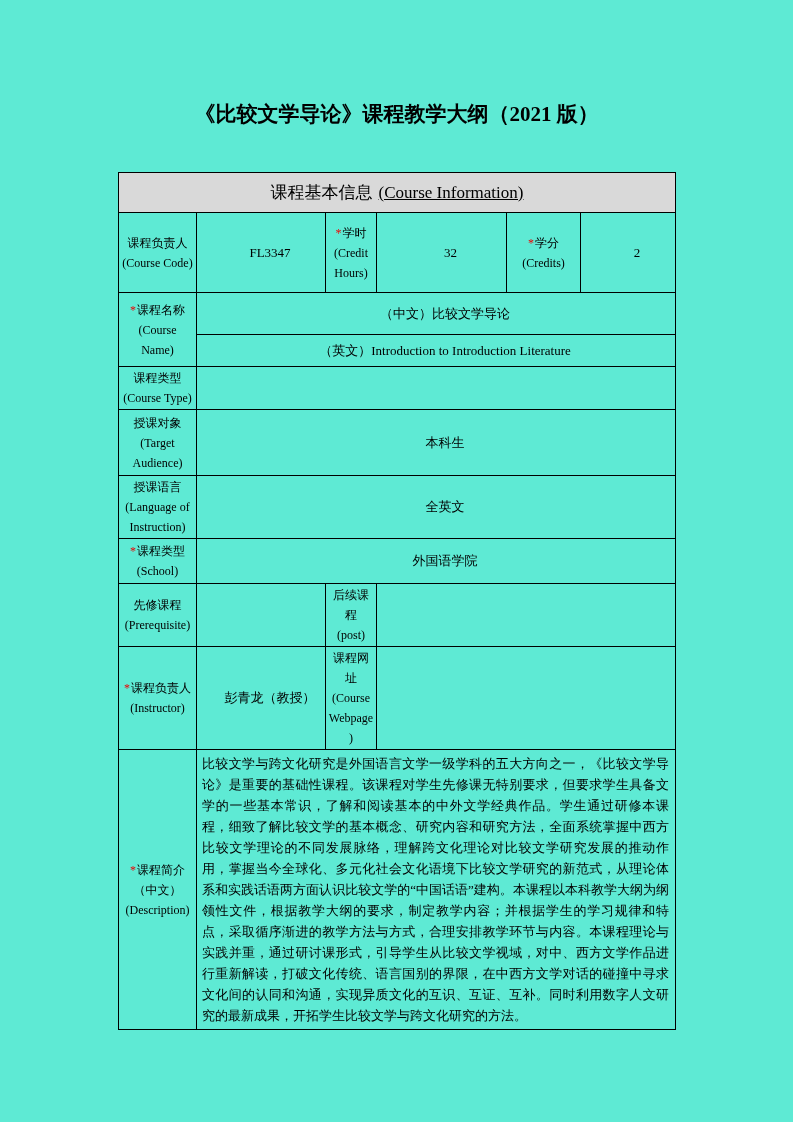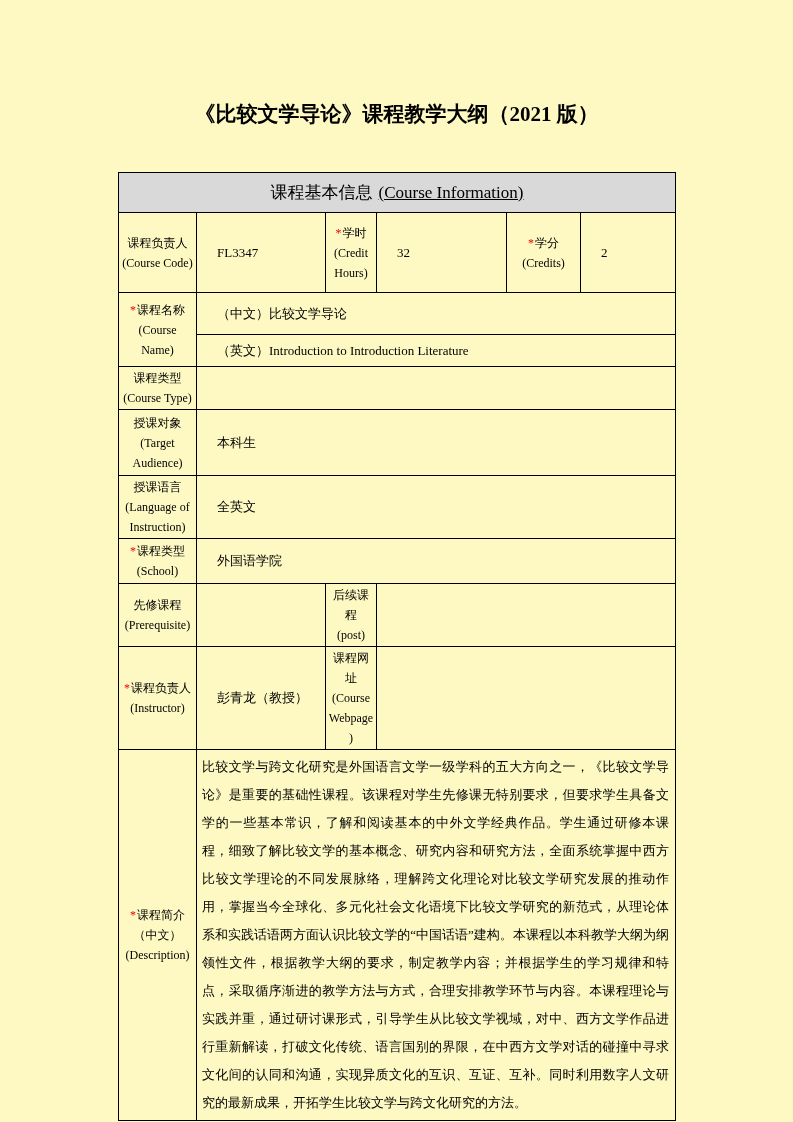--- a/index.html
+++ b/index.html
@@ -1,21 +1,21 @@
 <!DOCTYPE html>
 <html><head>
 <meta charset="utf-8">
 <style>
   html, body { margin:0; padding:0; background:#ffffff; }
   body {
     width:793px; height:1122px;
     font-family:"Liberation Serif","DejaVu Serif",serif;
     color:#000000;
   }
-  .page { position:relative; width:793px; height:1122px; overflow:hidden; background:#fef9c3; }
+  .page { position:relative; width:793px; height:1122px; overflow:hidden; background:#5eead4; }
 
   .doc-title {
     position:absolute; top:100px; left:0; width:793px;
     text-align:center; font-size:21px; font-weight:bold;
     white-space:nowrap;
   }
 
   table.info-table {
     position:absolute; left:118px; top:172px;
     width:557px; border-collapse:collapse; table-layout:fixed;
@@ -37,31 +37,31 @@
 
   td.lbl {
     text-align:center;
     font-size:12px;
     line-height:20px;
   }
   td.lbl .en { display:block; }
   .req { color:#ee0000; margin-right:1px; }
 
   td.val {
-    text-align:left;
+    text-align:center;
     font-size:13px;
     line-height:20px;
     padding-left:20px;
   }
 
   td.desc {
     vertical-align:top;
     text-align:justify;
     font-size:13px;
-    line-height:28px;
+    line-height:21px;
     padding:3px 6px 3px 5px;
   }
 </style>
 </head>
 <body>
 
 <div class="page">
 
   <div class="doc-title">《比较文学导论》课程教学大纲（2021 版）</div>
 

